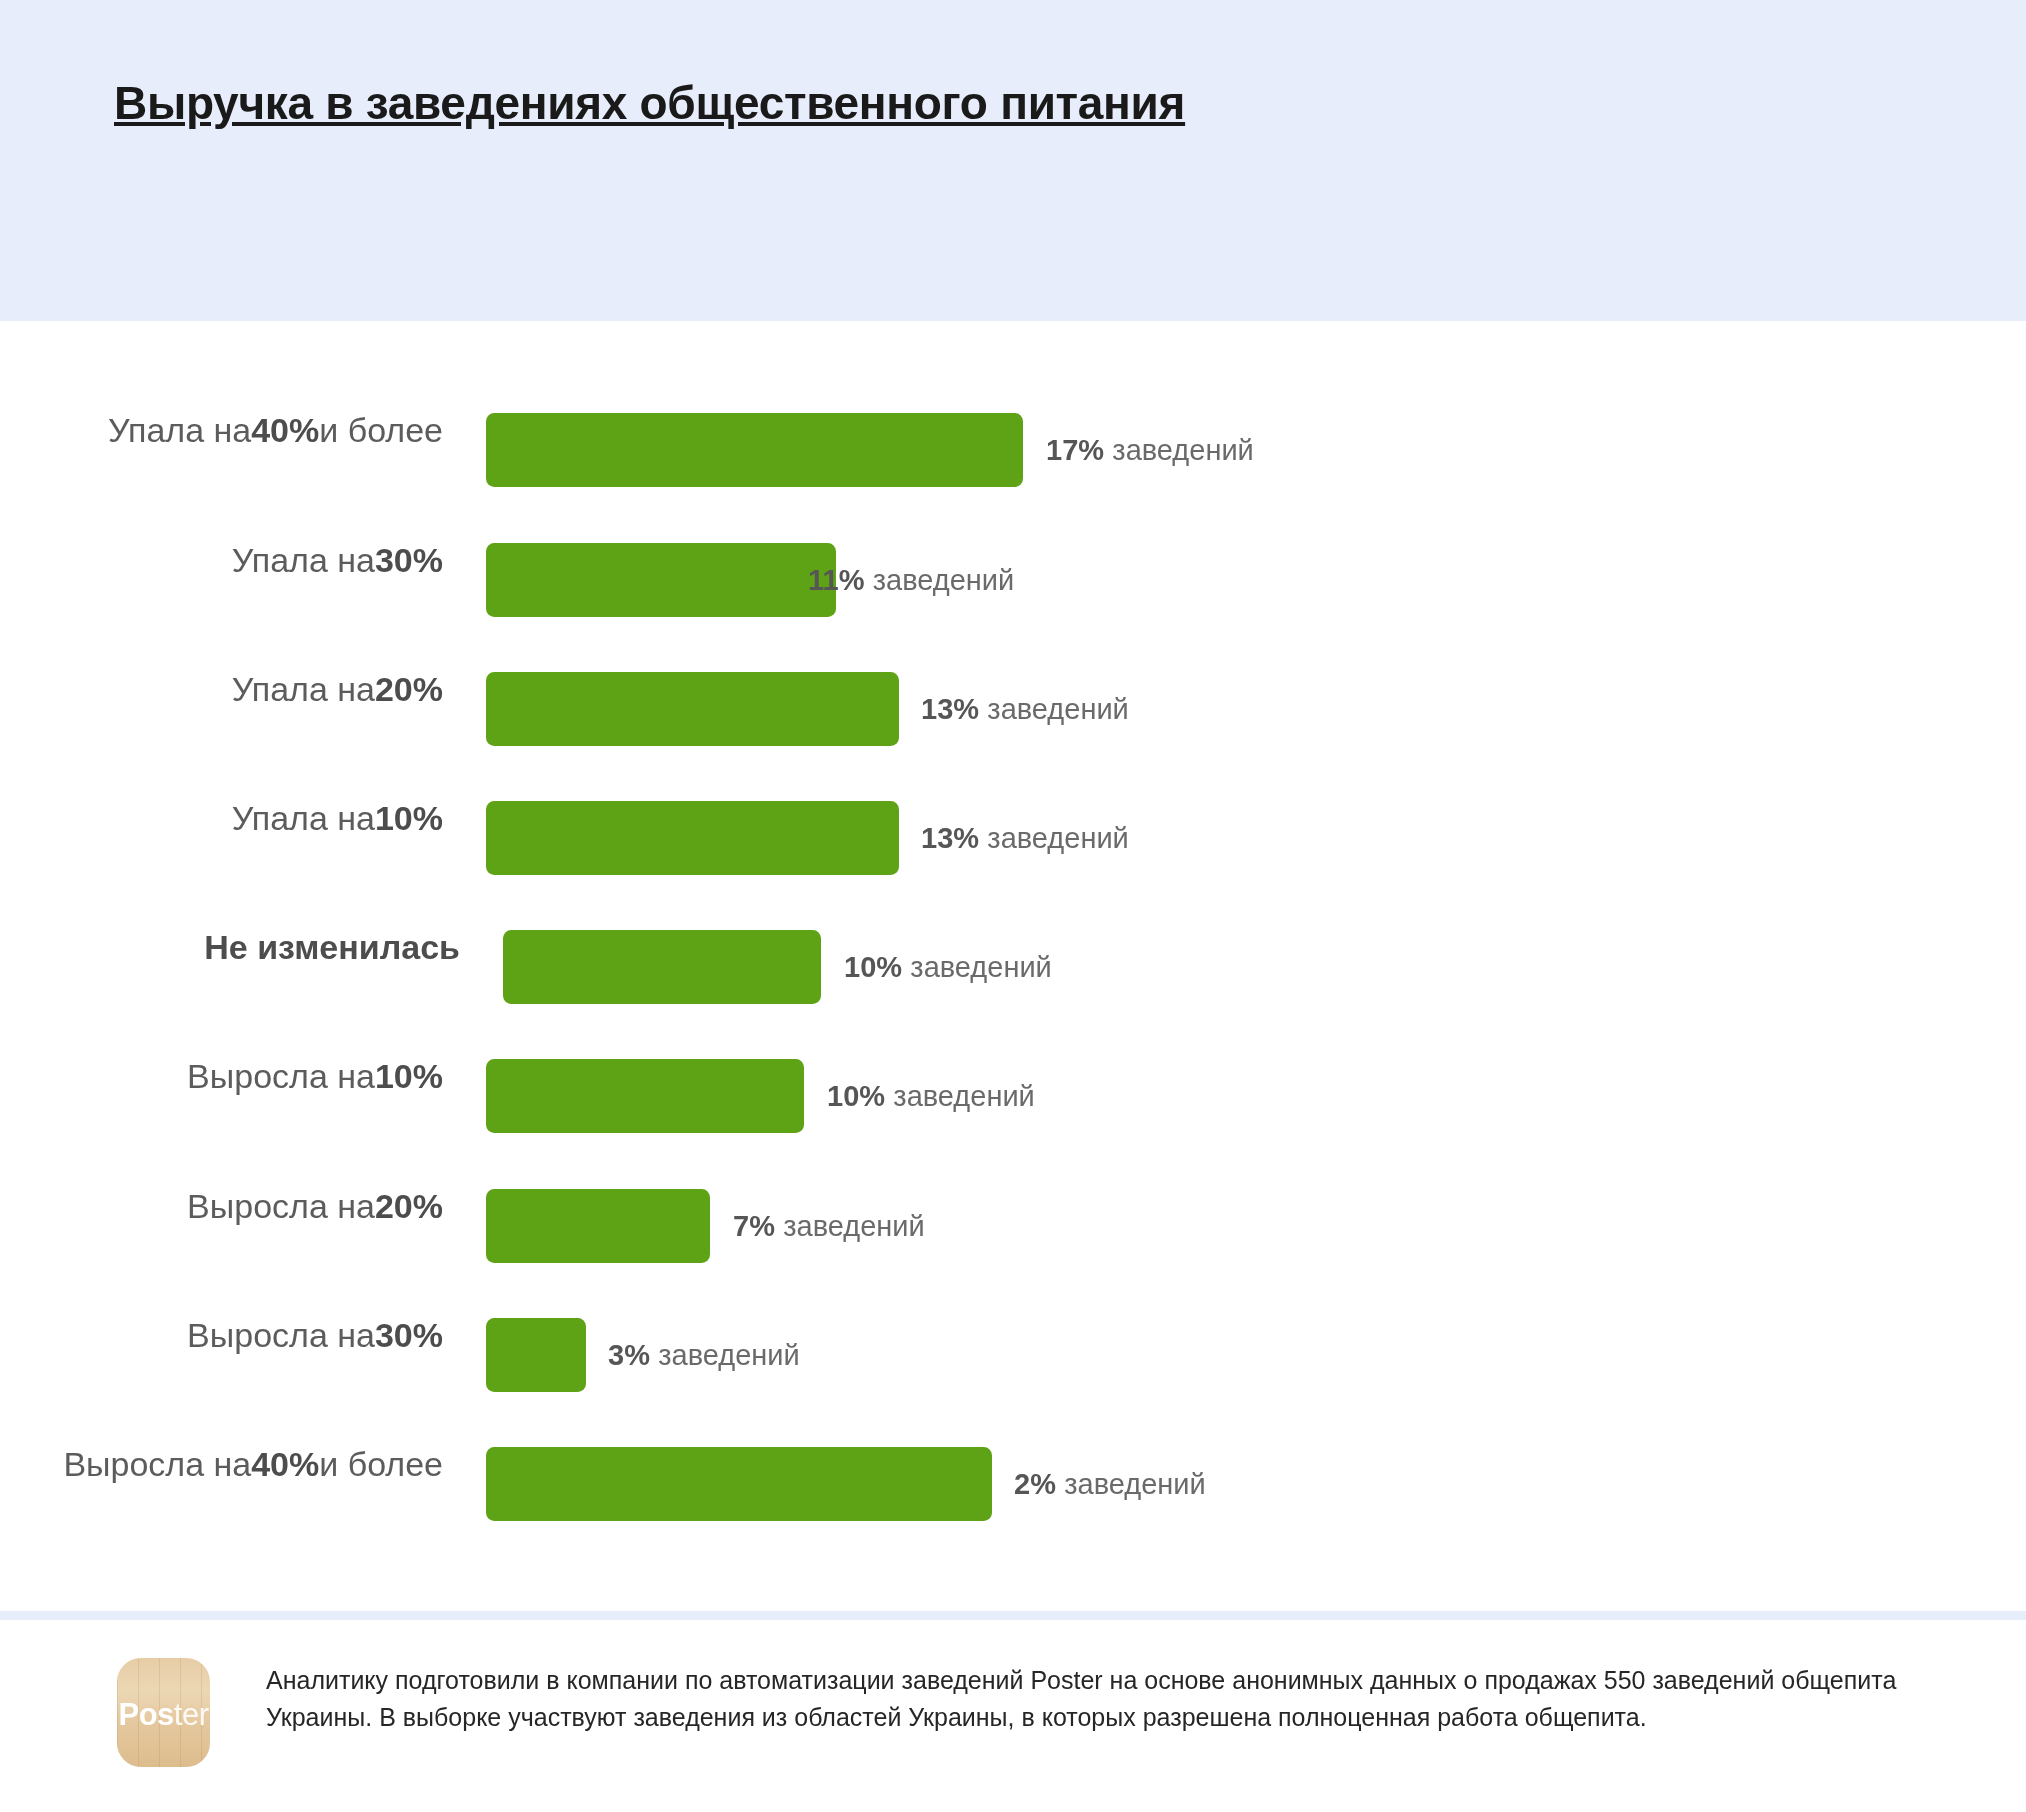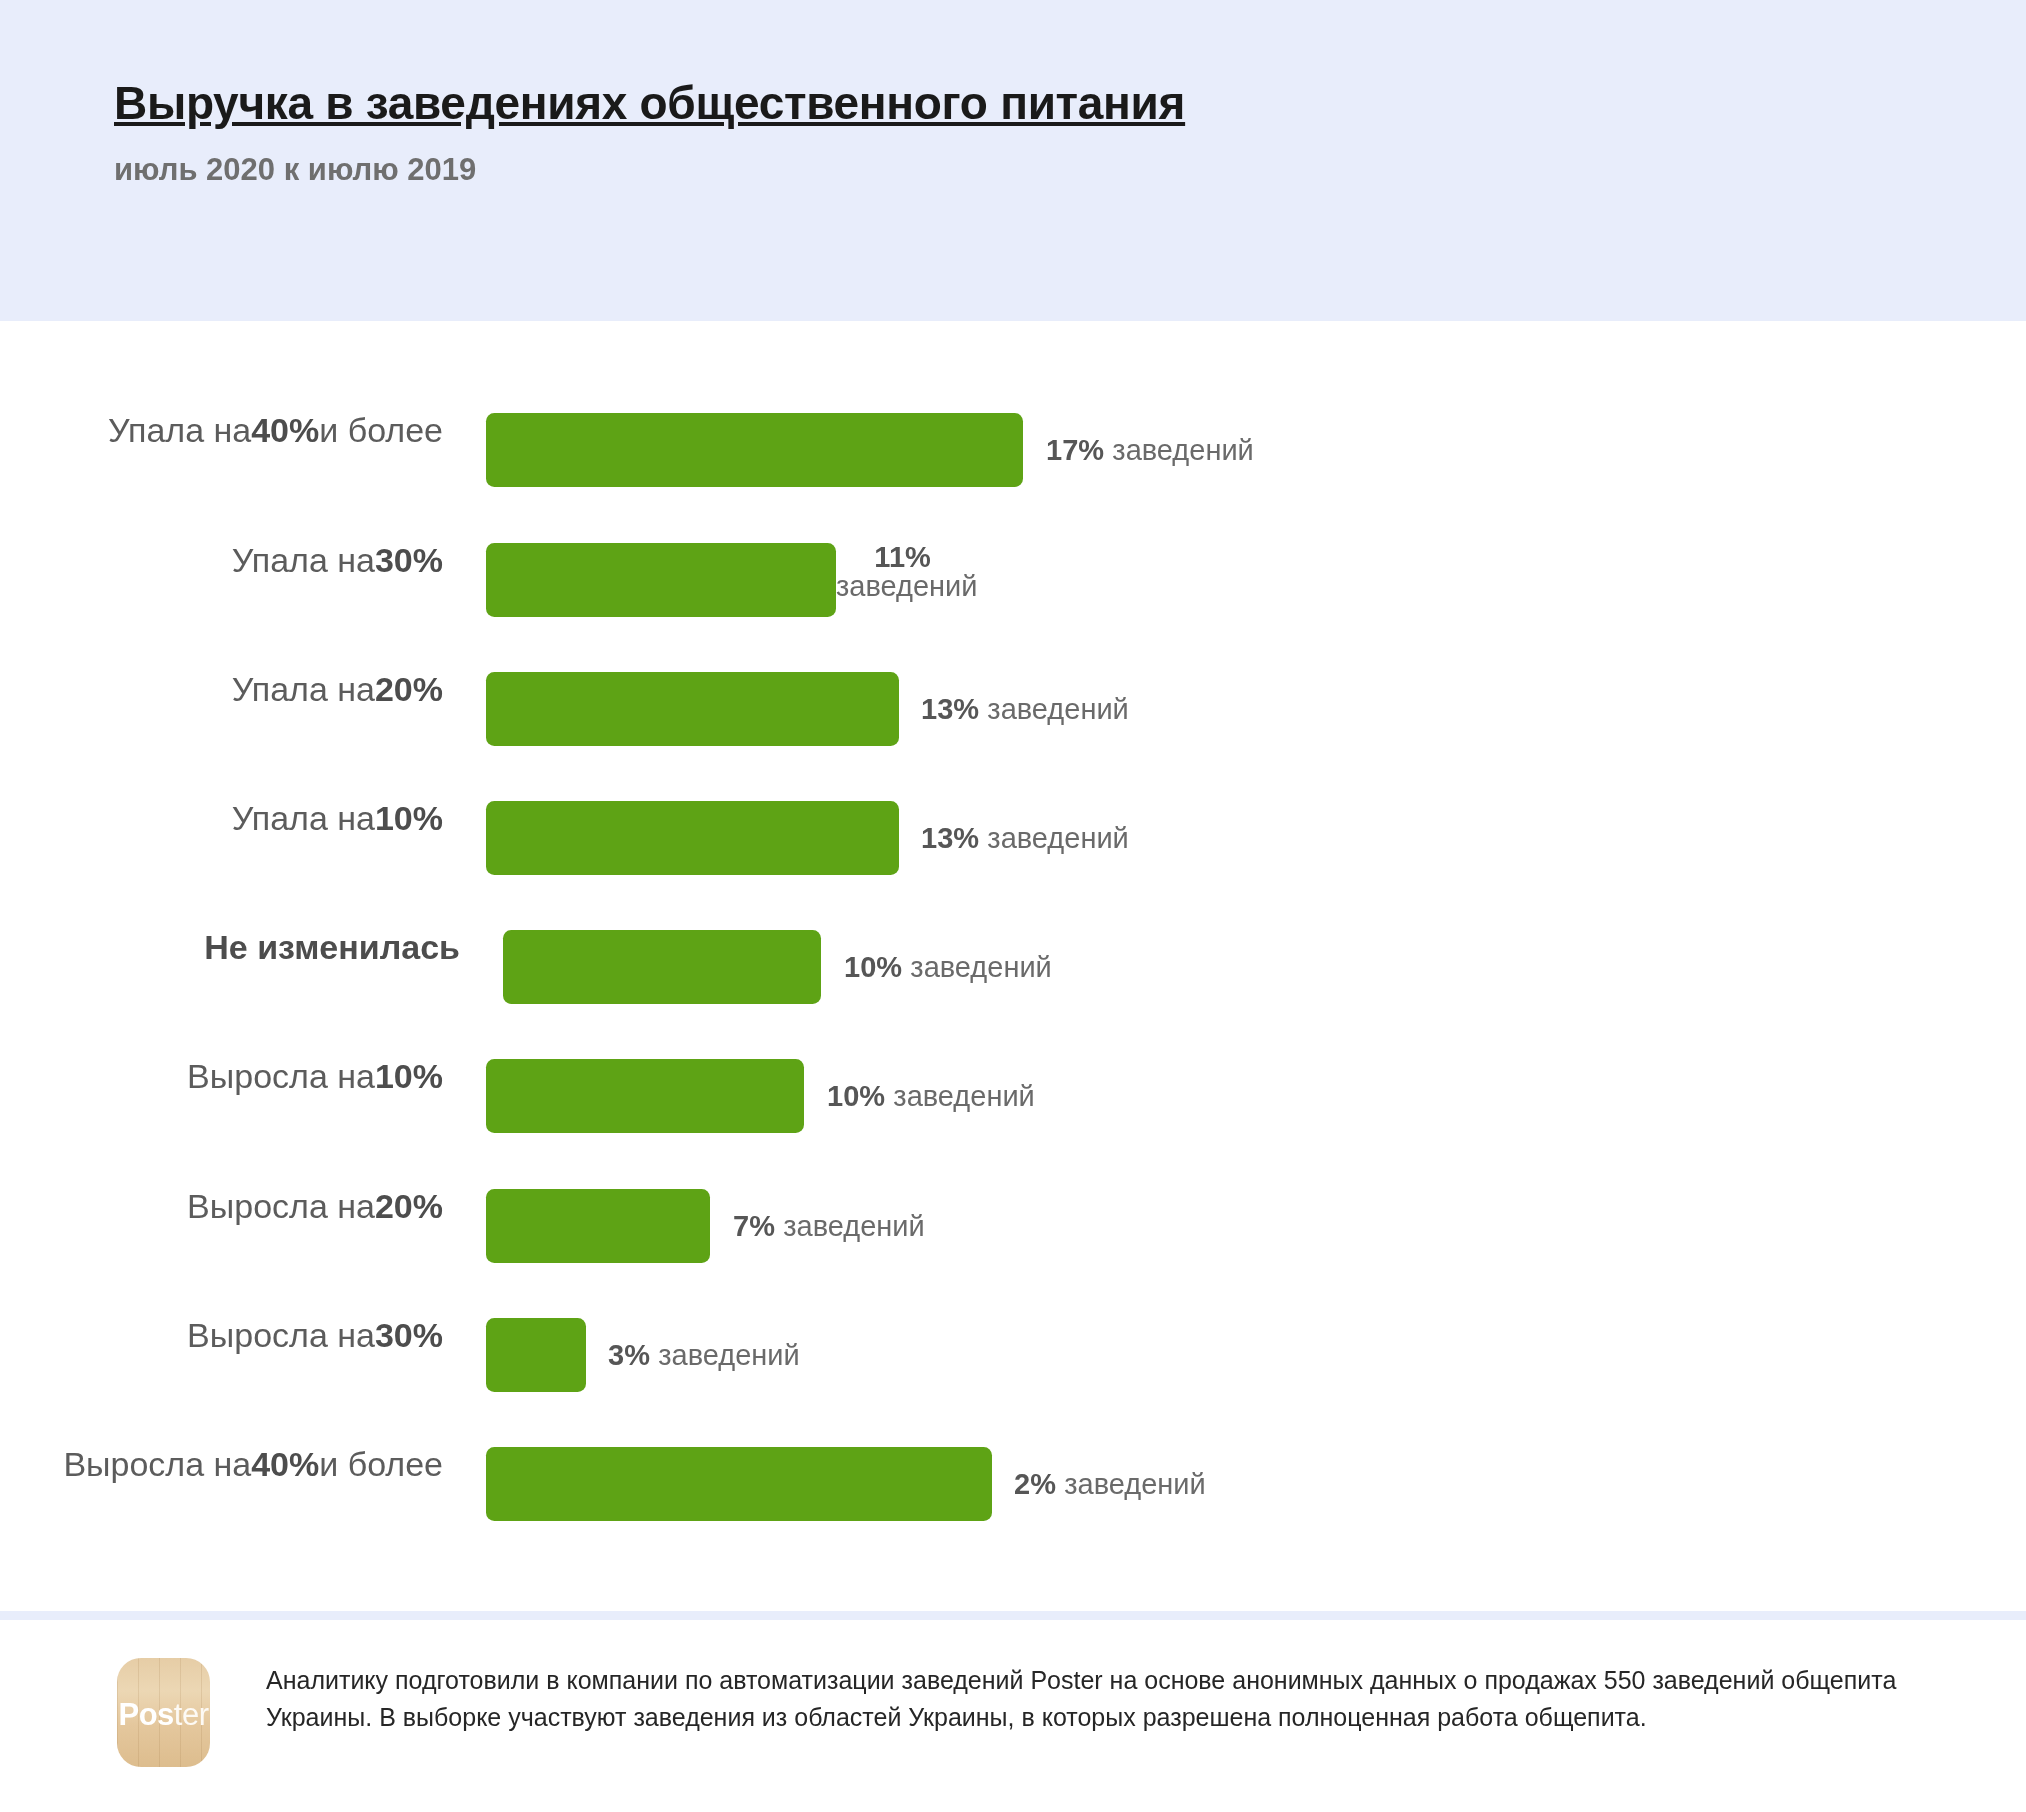--- a/index.html
+++ b/index.html
@@ -82,21 +82,20 @@
   }
 </style>
 </head>
 <body>
 
 <div class="page">
 
   <div class="header">
     <div class="header-inner">
       <div class="title">Выручка в заведениях общественного питания</div>
-      <div class="subtitle">июль 2020 к июлю 2019</div>
     </div>
   </div>
 
   <div class="chart" id="chart">
       <div class="row" style="top: 92px;">
         <div class="row-label">
           <span>Упала на </span>
           <b>40%</b>
           <span> и более</span>
         </div>
@@ -106,21 +105,21 @@
           <span>заведений</span>
         </div>
       </div>
       <div class="row" style="top: 222px;">
         <div class="row-label">
           <span>Упала на </span>
           <b>30%</b>
           <span></span>
         </div>
         <div class="bar" style="width: 350px; background: rgb(94, 163, 21);"></div>
-        <div class="row-value" style="left: 836px; flex-direction: column;">
+        <div class="row-value" style="left: 808px;">
           <b>11%</b>
           <span>заведений</span>
         </div>
       </div>
       <div class="row" style="top: 351px;">
         <div class="row-label">
           <span>Упала на </span>
           <b>20%</b>
           <span></span>
         </div>

